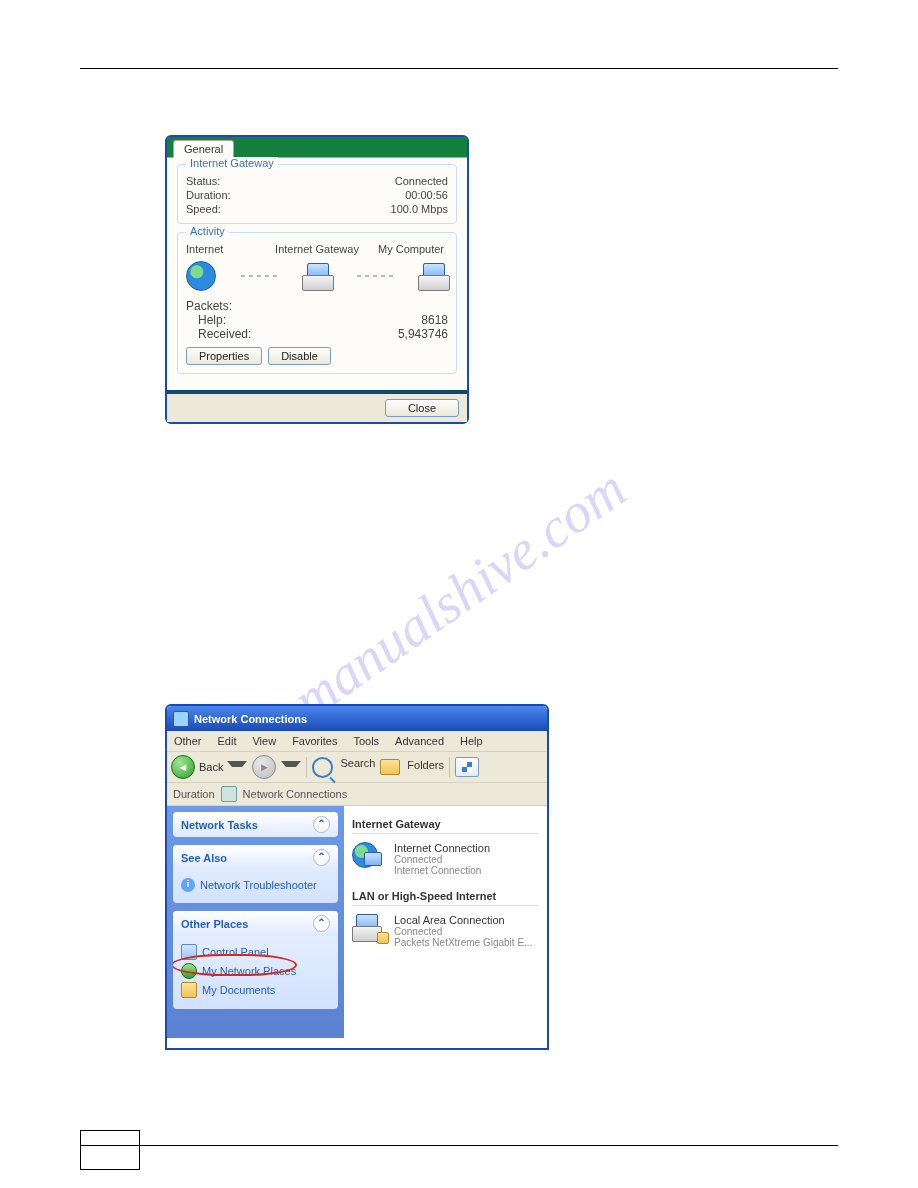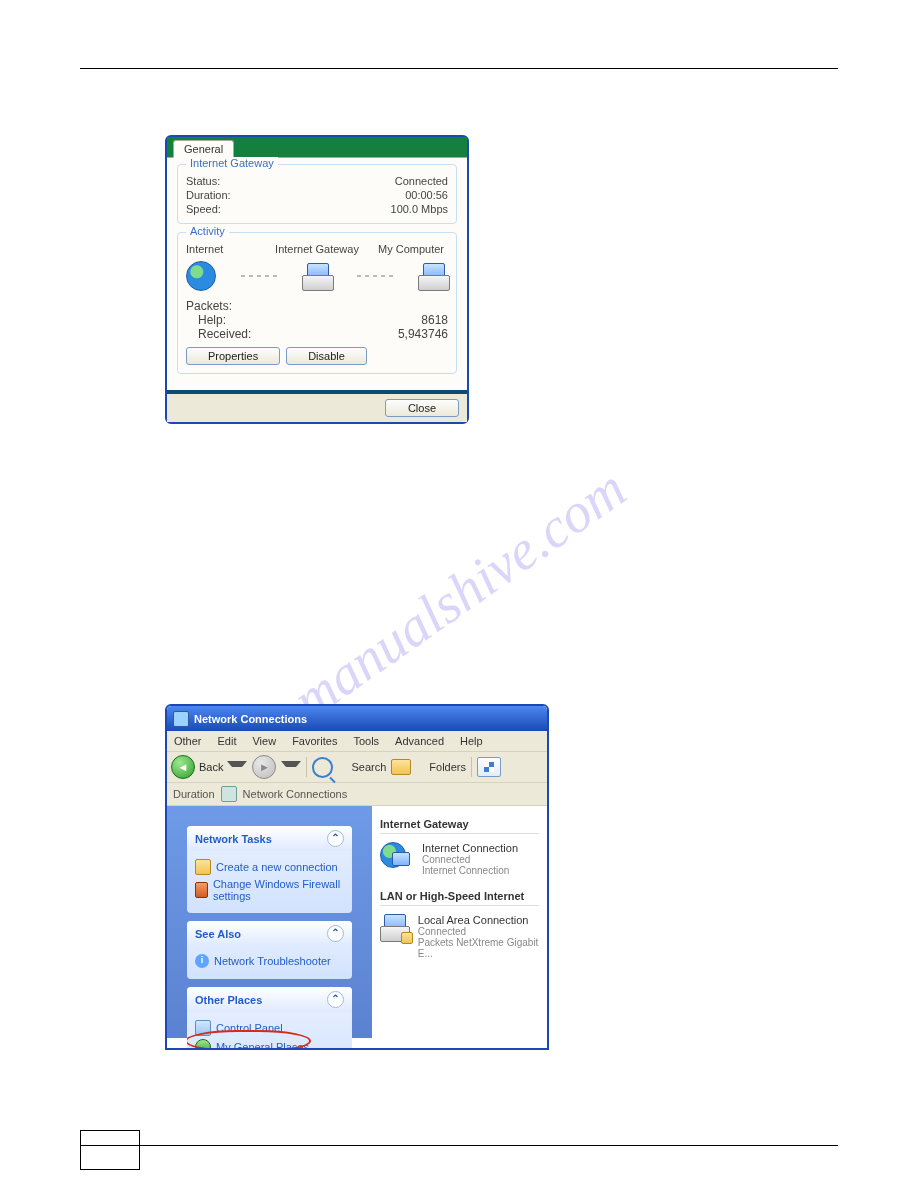--- a/index.html
+++ b/index.html
@@ -27,44 +27,44 @@
   .pc{width:30px;height:26px;position:relative}
   .mon{position:absolute;left:5px;top:0;width:20px;height:14px;background:linear-gradient(#c8e3ff,#7fb3ff);border:1px solid #2f5ba6;border-radius:2px}
   .base{position:absolute;left:0;top:12px;width:30px;height:14px;background:linear-gradient(#f5f5f5,#cfcfcf);border:1px solid #7a7a7a;border-radius:2px}
   .dash{height:2px;width:36px;background:repeating-linear-gradient(90deg,#bbb 0 4px,transparent 4px 8px)}
   .packets{font-size:12px;color:#444}
   .pkhead{display:flex}
   .pkhead .h{flex:1}
   .pkrow{display:flex}
   .pkrow .lbl{flex:1;padding-left:12px}
   .btnrow{display:flex;gap:6px;margin-top:6px;margin-bottom:2px}
-  .btn{padding:2px 21px;border:1px solid #7a9ac9;border-radius:3px;background:linear-gradient(#fdfdfd,#ece9d8);font-size:11px;color:#222}
+  .btn{padding:2px 12px;border:1px solid #7a9ac9;border-radius:3px;background:linear-gradient(#fdfdfd,#ece9d8);font-size:11px;color:#222}
   .footer{padding:8px;text-align:right;border-top:4px solid #0c4a6e;background:#ece9d8}
   .footer .btn{padding:2px 22px}
   .win2{position:absolute;left:165px;top:704px;width:380px;height:342px;border:2px solid #1a49b5;border-radius:6px 6px 0 0;background:#fff;font-size:11px;color:#333;overflow:hidden}
   .menu{background:#ece9d8;border-bottom:1px solid #d6d2c2;padding:3px 4px;display:flex;gap:10px;color:#333;font-size:11px}
   .menu span{padding:1px 3px}
   .toolbar{background:#ece9d8;border-bottom:1px solid #d6d2c2;padding:3px 4px;display:flex;align-items:center;gap:5px}
   .back{display:flex;align-items:center;gap:4px}
   .circle{width:22px;height:22px;border-radius:50%;display:flex;align-items:center;justify-content:center;color:#fff;font-weight:bold}
   .green{background:radial-gradient(circle at 35% 30%,#9ee88f,#2f9e2f);border:1px solid #1a6c1a}
   .gray{background:radial-gradient(circle at 35% 30%,#e9e9e9,#bcbcbc);border:1px solid #8a8a8a;color:#888}
   .backtxt{color:#2a2a2a}
   .dd{width:10px;height:6px;border-left:5px solid transparent;border-right:5px solid transparent;border-top:6px solid #555}
   .sep{width:1px;height:20px;background:#c8c2ad}
-  .tbtnicon{display:flex;align-items:center;gap:18px;color:#333}
+  .tbtnicon{display:flex;gap:7px;color:#333}
   .mag{width:17px;height:17px;border:2px solid #3c7fd0;border-radius:50%;position:relative}
   .mag::after{content:"";position:absolute;right:-5px;bottom:-5px;width:7px;height:2px;background:#3c7fd0;transform:rotate(45deg)}
   .folder{width:18px;height:14px;background:linear-gradient(#ffe29a,#f0c552);border:1px solid #b48a20;border-radius:2px}
   .viewbtn{width:22px;height:18px;border:1px solid #7a9ac9;border-radius:2px;background:linear-gradient(#fdfdfd,#e3ecf7);display:flex;align-items:center;justify-content:center}
   .grid4{width:10px;height:10px;background:conic-gradient(#3c7fd0 0 25%,#fff 0 50%,#3c7fd0 0 75%,#fff 0)}
   .addr{background:#ece9d8;border-bottom:1px solid #d6d2c2;padding:3px 6px;display:flex;align-items:center;gap:6px;color:#555}
   .addr .icon{width:14px;height:14px;background:#cfe3df;border:1px solid #6e9e97;border-radius:2px}
   .content{display:flex;height:calc(100% - 110px)}
-  .side{width:165px;background:linear-gradient(#6e9ae8,#5b82d0);padding:20px}
+  .side{width:165px;background:linear-gradient(#6e9ae8,#5b82d0);padding:6px}
   .panel{background:linear-gradient(#e9f1ff,#d2e2fd);border-radius:4px;margin-bottom:8px;overflow:hidden}
   .phead{display:flex;align-items:center;justify-content:space-between;padding:4px 8px;background:linear-gradient(#fff,#dfeaff);color:#215dc6;font-weight:bold;font-size:11px}
   .chev{width:15px;height:15px;border-radius:50%;background:#fff;border:1px solid #9cb8e6;color:#215dc6;text-align:center;line-height:13px;font-size:10px}
   .pbody{padding:5px 8px 8px}
   .plink{display:flex;align-items:center;gap:5px;color:#215dc6;font-size:11px;margin:3px 0;cursor:pointer}
   .pico{width:14px;height:14px;border-radius:2px}
   .pico.doc{background:linear-gradient(#ffe29a,#f0c552);border:1px solid #b48a20}
   .pico.shield{background:linear-gradient(#f29d6d,#d45a20);border:1px solid #8a3400}
   .pico.info{background:#5fa4ff;border-radius:50%;color:#fff;text-align:center;line-height:13px;font-size:9px;font-weight:bold}
   .pico.cp{background:linear-gradient(#d2e6ff,#9ec5f2);border:1px solid #5d8fc7}
@@ -208,30 +208,20 @@
       <div class="icon"></div>
       <span>Network Connections</span>
     </div>
     <div class="content">
       <div class="side">
         <div class="panel">
           <div class="phead">
               <span>Network Tasks</span>
               <div class="chev">⌃</div>
             </div>
-          <div class="pbody">
-            <div class="plink">
-                <div class="pico doc"></div>
-                <span>Create a new connection</span>
-              </div>
-            <div class="plink">
-                <div class="pico shield"></div>
-                <span>Change Windows Firewall settings</span>
-              </div>
-          </div>
         </div>
         <div class="panel">
           <div class="phead">
               <span>See Also</span>
               <div class="chev">⌃</div>
             </div>
           <div class="pbody">
             <div class="plink">
                 <div class="pico info">i</div>
                 <span>Network Troubleshooter</span>
@@ -243,21 +233,21 @@
               <span>Other Places</span>
               <div class="chev">⌃</div>
             </div>
           <div class="pbody" style="position:relative">
             <div class="plink">
                 <div class="pico cp"></div>
                 <span>Control Panel</span>
               </div>
             <div class="plink">
                 <div class="pico np"></div>
-                <span>My General Places</span>
+                <span>My Network Places</span>
               </div>
             <div class="plink">
                 <div class="pico md"></div>
                 <span>My Documents</span>
               </div>
 
             <div class="ring" style="left:-2px;top:18px;width:122px;height:18px"></div>
           </div>
         </div>
       </div>

